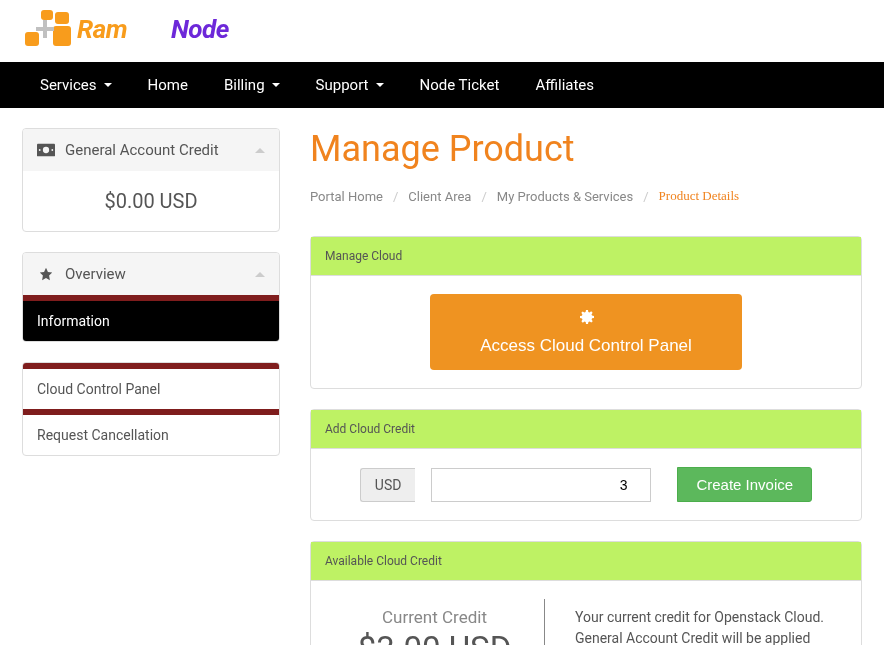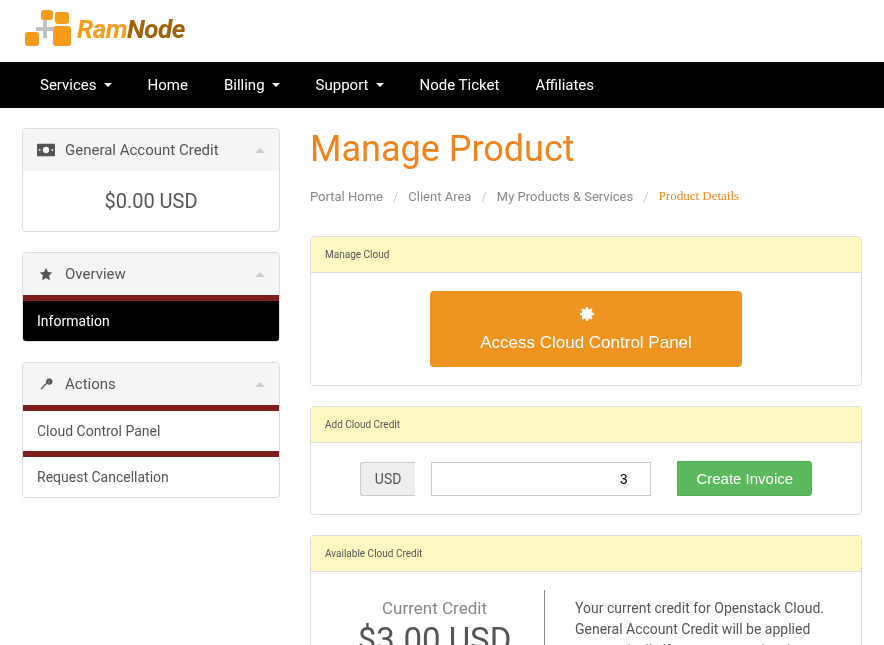--- a/index.html
+++ b/index.html
@@ -4,42 +4,42 @@
 <style>
 * { box-sizing: border-box; margin: 0; padding: 0; }
 body { font-family: -apple-system, BlinkMacSystemFont, "Segoe UI", Roboto, Arial, sans-serif; background: #fff; color: #333; font-size: 14px; }
 .logo-wrap { padding: 10px 25px 14px; }
 .logo { display: flex; align-items: center; gap: 8px; }
 .logo-icon { width: 44px; height: 38px; position: relative; }
 .logo-block { position: absolute; background: #f89c1c; border-radius: 3px; }
 .logo-plus { position: absolute; background: #c0c0c0; }
 .logo-text { font-size: 26px; font-weight: 700; font-style: italic; letter-spacing: -0.5px; }
 .logo-ram { color: #f89c1c; }
-.logo-node { color: #a16207; }
+.logo-node { color: #6d28d9; margin-left: 44px; }
 .navbar { background: #000; display: flex; padding: 0 22px; }
 .nav-item { color: #fff; padding: 14px 18px; font-size: 15px; cursor: pointer; display: flex; align-items: center; gap: 7px; }
 .caret-down { width: 0; height: 0; border-left: 4px solid transparent; border-right: 4px solid transparent; border-top: 4px solid #fff; }
 .container { display: flex; padding: 20px 22px; gap: 30px; align-items: flex-start; }
 .sidebar { width: 258px; flex-shrink: 0; }
 .panel { border: 1px solid #ddd; border-radius: 4px; margin-bottom: 20px; overflow: hidden; }
 .panel-head { background: #f5f5f5; padding: 12px 14px; display: flex; align-items: center; gap: 10px; color: #555; font-size: 15px; cursor: pointer; }
 .panel-head .spacer { flex: 1; }
 .chevron-up { width: 0; height: 0; border-left: 5px solid transparent; border-right: 5px solid transparent; border-bottom: 5px solid #ccc; }
 .panel-body { padding: 18px 14px; text-align: center; }
 .credit-amount { font-size: 20px; color: #555; }
 .list-item { padding: 12px 14px; color: #555; cursor: pointer; border-top: 6px solid #7f1d1d; font-size: 14px; }
 .list-item.active { background: #000; color: #fff; }
 .main { flex: 1; }
 .page-title { color: #f0831e; font-size: 36px; font-weight: 400; margin-bottom: 18px; }
 .breadcrumb { color: #999; font-size: 13px; margin-bottom: 32px; display: flex; align-items: flex-end; gap: 10px; flex-wrap: wrap; }
 .breadcrumb a { color: #888; text-decoration: none; cursor: pointer; }
 .breadcrumb .sep { color: #ccc; }
 .breadcrumb .current { color: #f0831e; font-family: Liberation Serif, serif; }
 .card { border: 1px solid #ddd; border-radius: 4px; margin-bottom: 20px; }
-.card-head { background: #fef9c3; padding: 12px 14px; color: #555; font-size: 10px; border-bottom: 1px solid #ddd; }
+.card-head { background: #bef264; padding: 12px 14px; color: #555; font-size: 12px; border-bottom: 1px solid #ddd; }
 .card-body { padding: 18px 14px; }
 .btn-orange { background: #ef9321; color: #fff; border: none; padding: 14px 50px; font-size: 17px; border-radius: 4px; cursor: pointer; display: inline-flex; align-items: center; gap: 10px; margin: 0 auto; flex-direction: column; }
 .center { text-align: center; }
 .add-credit-row { display: flex; justify-content: center; gap: 16px; align-items: center; }
 .usd-label { background: #eee; border: 1px solid #ccc; border-right: none; padding: 8px 14px; color: #555; border-radius: 3px 0 0 3px; display: flex; align-items: center; }
 .credit-input { border: 1px solid #ccc; padding: 8px; width: 220px; text-align: right; font-size: 14px; }
 .btn-green { background: #5cb85c; color: #fff; border: 1px solid #4cae4c; padding: 8px 18px; font-size: 15px; border-radius: 0 3px 3px 0; cursor: pointer; margin-left: 10px; }
 .avail-row { display: flex; gap: 30px; }
 .avail-left { flex: 0 0 220px; text-align: center; border-right: 1px solid #888; padding: 8px 0; }
 .avail-label { color: #888; font-size: 17px; margin-bottom: 2px; }
@@ -117,28 +117,20 @@
             <polygon points="9,1 11.5,6.5 17,7 13,11 14,17 9,14 4,17 5,11 1,7 6.5,6.5"></polygon>
           </svg>
         <span>Overview</span>
         <span class="spacer"></span>
         <span class="chevron-up"></span>
       </div>
       <div class="list-item active"><span>Information</span></div>
     </div>
 
     <div class="panel">
-      <div class="panel-head">
-        <svg class="icon-svg" viewBox="0 0 18 18" fill="#555">
-            <path d="M13 2a4 4 0 0 0-3.7 5.5L2 14.8 3.2 16l7.3-7.3A4 4 0 1 0 13 2zm1 6a2 2 0 1 1 0-4l-2 2 2 2z"></path>
-          </svg>
-        <span>Actions</span>
-        <span class="spacer"></span>
-        <span class="chevron-up"></span>
-      </div>
       <div class="list-item"><span>Cloud Control Panel</span></div>
       <div class="list-item"><span>Request Cancellation</span></div>
     </div>
 
   </div>
 
   <div class="main">
     <h1 class="page-title">Manage Product</h1>
 
     <div class="breadcrumb">

